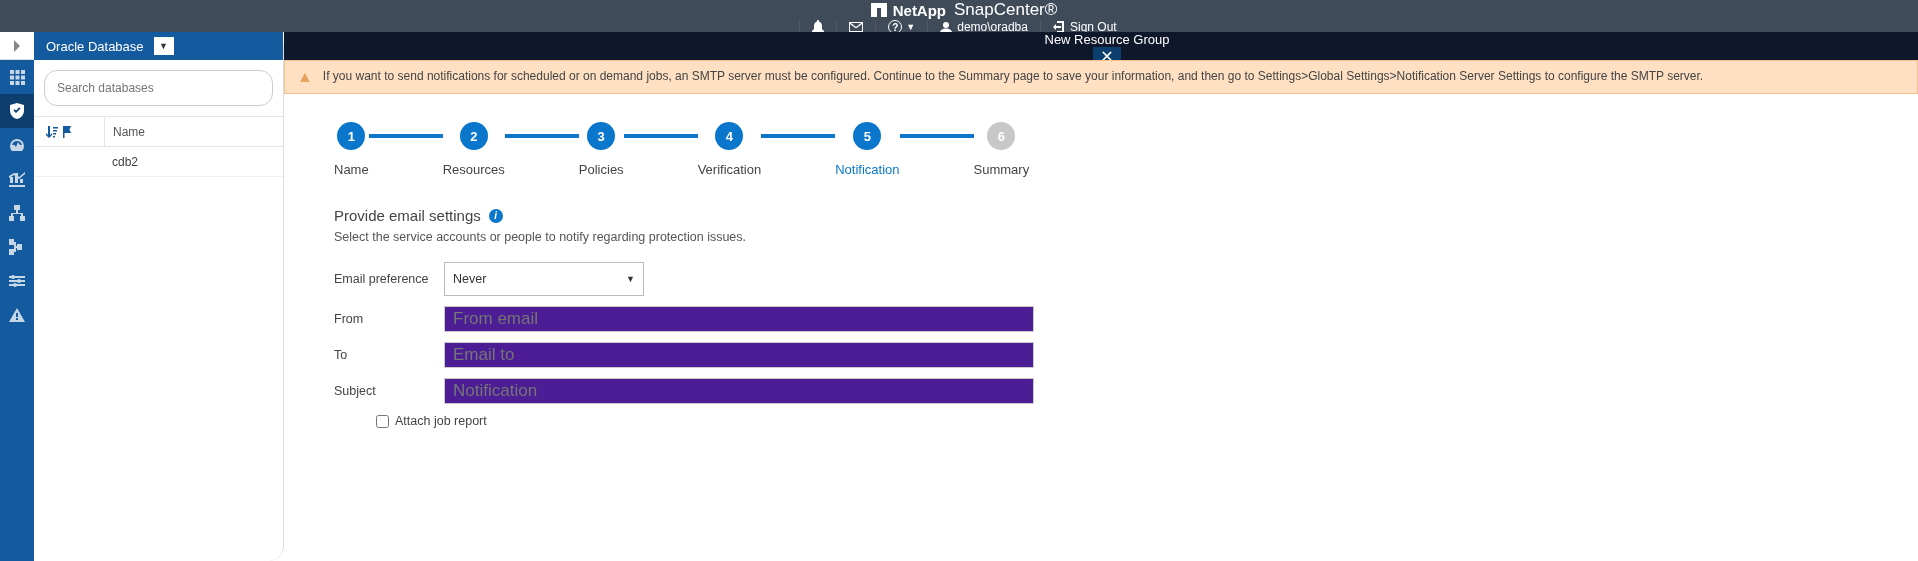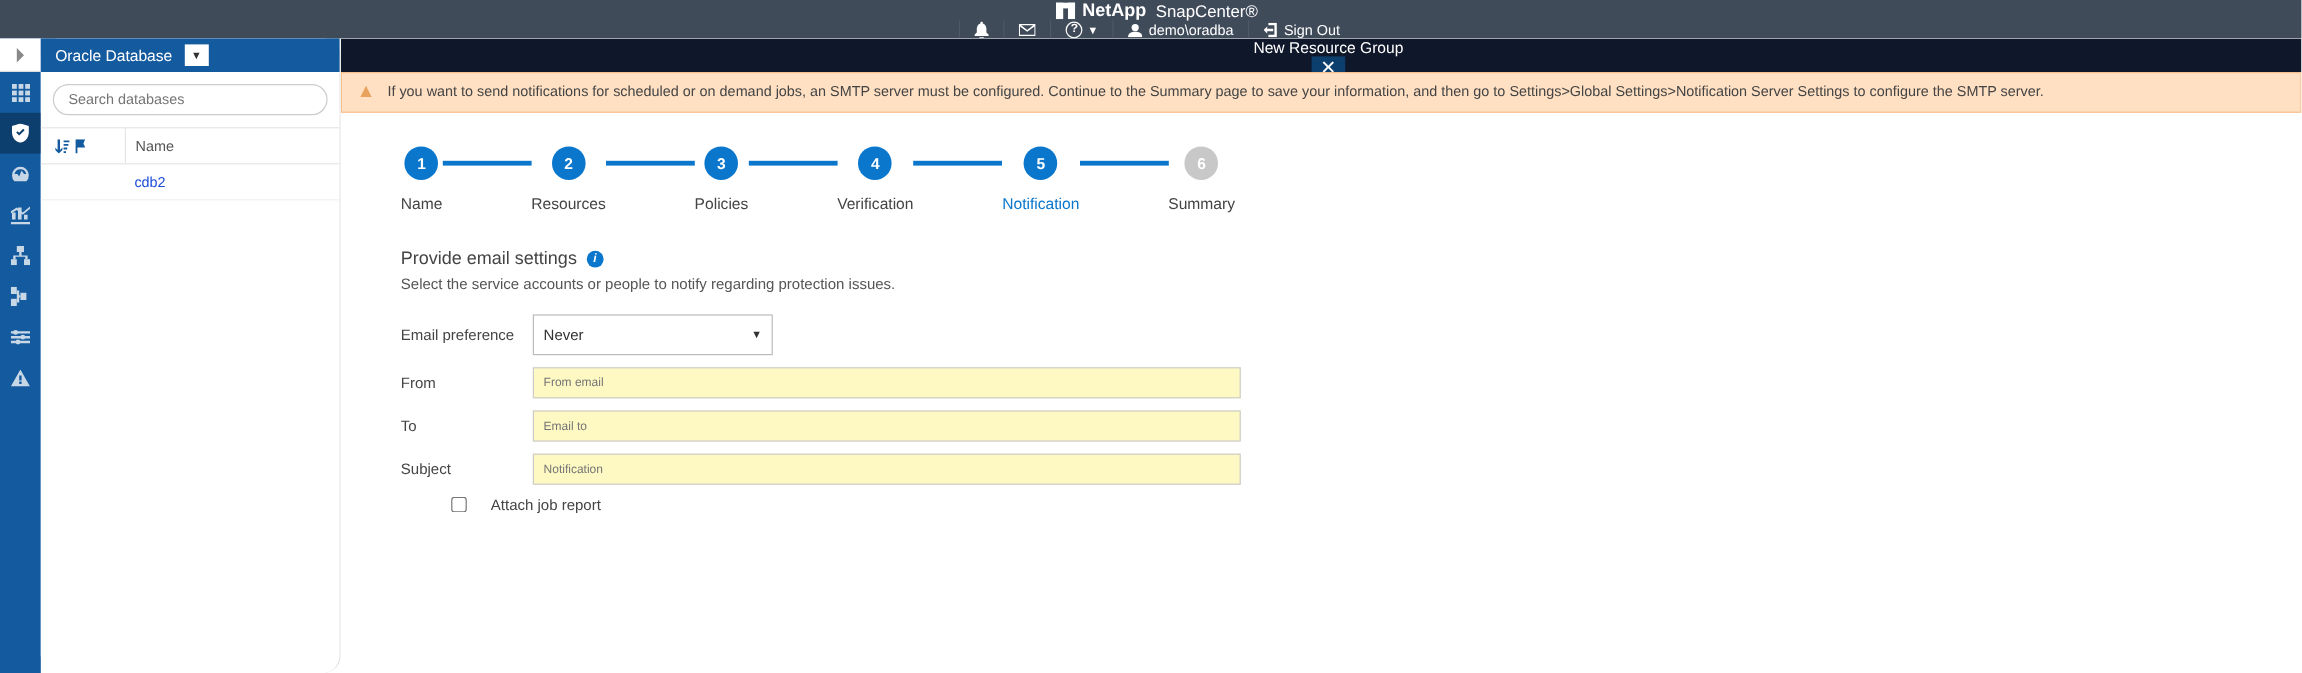--- a/index.html
+++ b/index.html
@@ -5,21 +5,21 @@
 * { box-sizing: border-box; margin: 0; padding: 0; font-family: "Segoe UI", Arial, sans-serif; }
 body { background: #fff; color: #333; font-size: 13px; overflow: hidden; }
 
 
 .top-header {
   background: #404b5a; color: #fff; height: 32px; display: flex;
   align-items: center; justify-content: space-between; padding: 0 0 0 10px; flex-direction: column;
 }
 .logo { display: flex; align-items: center; font-size: 15px; font-weight: 400; }
 .logo-bold { font-weight: 700; }
-.logo-thin { font-weight: 300; margin-left: 8px; font-size: 14px; }
+.logo-thin { font-weight: 300; margin-left: 8px; font-size: 17px; }
 .top-right { display: flex; align-items: center; height: 100%; }
 .top-item {
   height: 100%; display: flex; align-items: center; padding: 0 12px;
   border-left: 1px solid #4e5866; cursor: pointer; font-size: 12px;
 }
 .top-item .caret { margin-left: 4px; font-size: 9px; }
 
 
 .layout { display: flex; height: calc(100vh - 32px); }
 
@@ -40,31 +40,31 @@
 .second-col-header {
   background: #145a9e; color: #fff; height: 28px; display: flex;
   align-items: center; padding: 0 12px; font-size: 13px;
 }
 .second-col-header .dd {
   width: 20px; height: 18px; background: #fff; color: #333; margin-left: 10px;
   display: flex; align-items: center; justify-content: center; font-size: 9px;
 }
 .search-wrap { padding: 10px; border-bottom: 1px solid #e5e5e5; }
 .search-input {
-  width: 100%; height: 26px; border: 1px solid #ccc; border-radius: 13px;
+  width: 100%; height: 36px; border: 1px solid #ccc; border-radius: 13px;
   padding: 0 12px; font-size: 12px; color: #888;
 }
 .list-header {
   height: 30px; display: flex; align-items: center; border-bottom: 1px solid #e5e5e5;
 }
 .list-header .sort-cell { width: 70px; padding-left: 12px; color: #145a9e; font-size: 12px; display:flex; gap:4px; align-items:center;}
 .list-header .name-cell { flex: 1; padding-left: 8px; font-size: 12px; color: #555; border-left:1px solid #e5e5e5; height:100%; display:flex; align-items:center;}
 .list-row { height: 30px; display: flex; align-items: center; border-bottom: 1px solid #f0f0f0; }
 .list-row .sort-cell { width: 70px; }
-.list-row .name-cell { flex: 1; padding-left: 8px; font-size: 12px; color: #1d4ed8; }
+.list-row .name-cell { flex: 1; padding-left: 8px; font-size: 12px; color: #404040; }
 
 
 .main { flex: 1; display: flex; flex-direction: column; background: #fff; overflow: hidden; }
 .main-header {
   background: #0f172a; color: #fff; height: 28px; display: flex;
   align-items: center; justify-content: space-between; padding: 0 0 0 12px; font-size: 13px; flex-direction: column;
 }
 .main-header .close { width: 28px; height: 28px; background: #0d3f6e; display:flex; align-items:center; justify-content:center; font-size:16px; cursor:pointer;}
 
 .warning-banner {
@@ -97,24 +97,24 @@
 .section-sub { font-size: 12.5px; color: #555; margin-top: 6px; margin-bottom: 18px; }
 .form-row { display: flex; align-items: center; margin-bottom: 10px; }
 .form-label { width: 110px; font-size: 12.5px; color: #444; }
 .select-wrap {
   width: 200px; height: 26px; border: 1px solid #bbb; background: #fff;
   display: flex; align-items: center; justify-content: space-between;
   padding: 16px 8px; font-size: 12.5px; color: #333; cursor: pointer;
 }
 .select-wrap .caret { font-size: 9px; color: #333; }
 .text-input {
-  width: 590px; height: 26px; border: 1px solid #ccc; background: #fef9c3;
-  padding: 0 8px; font-size: 10px; color: #888;
-}
-.checkbox-row { display: flex; align-items: flex-start; gap: 20px; font-size: 12.5px; color: #444; margin-top: 6px; padding-left: 42px; }
+  width: 590px; height: 26px; border: 1px solid #ccc; background: #4c1d95;
+  padding: 0 8px; font-size: 17px; color: #888;
+}
+.checkbox-row { display: flex; align-items: flex-end; gap: 6px; font-size: 12.5px; color: #444; margin-top: 6px; padding-left: 42px; }
 .checkbox-row input { width: 13px; height: 13px; }
 
 svg { display: block; }
 </style>
 </head>
 <body>
 
 <div class="top-header">
   <div class="logo">
     <svg width="16" height="14" viewBox="0 0 16 14">

